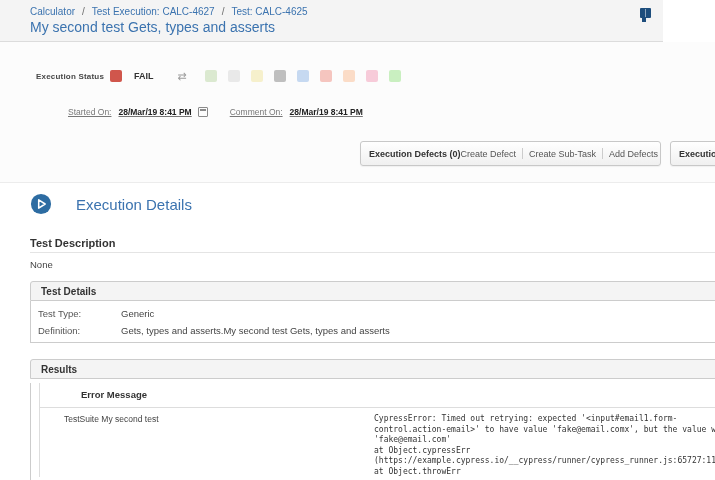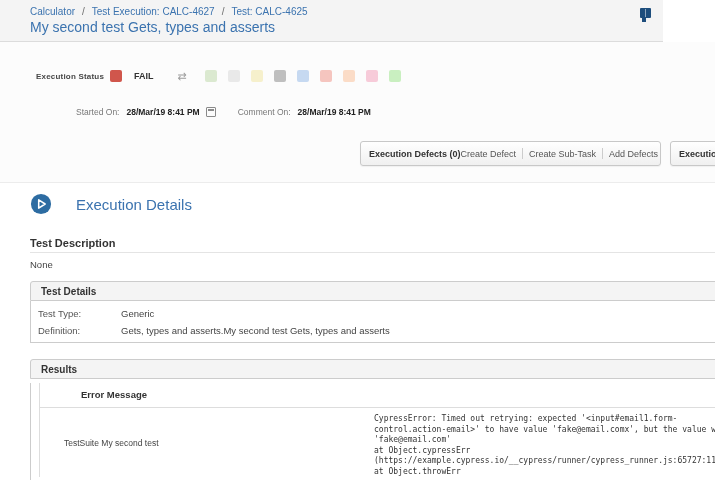--- a/index.html
+++ b/index.html
@@ -22,21 +22,21 @@
   .band{position:absolute;top:42px;left:0;width:715px;height:140px;background:#fcfcfc;}
 
   .status-row{position:absolute;left:36px;top:70px;display:flex;align-items:center;}
   .status-label{font-size:8px;font-weight:bold;color:#474747;letter-spacing:.2px;}
   .fail-swatch{width:12px;height:12px;border-radius:2px;margin-left:6px;cursor:pointer;}
   .fail-text{font-size:9px;font-weight:bold;color:#333;margin-left:5px;padding-left:7px;}
   .swap-icon{font-size:11px;color:#9c9c9c;margin-left:24px;line-height:12px;cursor:pointer;}
   .swatches{display:flex;margin-left:7px;}
   .swatch{width:12px;height:12px;border-radius:2px;margin-left:11px;cursor:pointer;}
 
-  .times-row{position:absolute;left:76px;top:107px;display:flex;align-items:center;font-size:8.5px;color:#777;}
+  .times-row{position:absolute;left:68px;top:107px;display:flex;align-items:center;font-size:8.5px;color:#777;text-decoration:underline;}
   .time-value{font-weight:bold;color:#222;margin-left:7px;}
   .cal{display:inline-block;width:10px;height:10px;border:1px solid #8a8a8a;border-radius:1px;
        position:relative;box-sizing:border-box;margin-left:6px;cursor:pointer;}
   .cal::before{content:"";position:absolute;top:1px;left:1px;right:1px;height:2px;background:#8a8a8a;}
   .finished-label{margin-left:22px;}
 
   
   .tpanel{position:absolute;top:141px;height:25px;box-sizing:border-box;
           background:linear-gradient(#ffffff,#f0f0f0);border:1px solid #c8c8c8;border-radius:3px;
           display:flex;align-items:center;justify-content:space-between;padding:0 8px;
@@ -73,21 +73,21 @@
   .drow .dlabel{width:83px;padding-left:7px;color:#555;flex:none;}
   .drow .dvalue{color:#444;}
 
   .results-box{top:359px;}
   .results-box .bd{height:120px;}
   .rtable{margin-left:8px;margin-top:4px;border-left:1px solid #ddd;}
   .thead{display:flex;border-bottom:1px solid #ddd;padding:6px 0 7px 0;}
   .col-context{width:334px;box-sizing:border-box;padding-left:24px;font-size:9.5px;font-weight:bold;color:#333;flex:none;}
   .col-error{font-size:9.5px;font-weight:bold;color:#333;padding-left:41px;}
   .trow{display:flex;padding-top:6px;}
-  .cell-context{width:334px;box-sizing:border-box;padding-left:24px;font-size:8.5px;color:#444;flex:none;margin-top:24px;}
+  .cell-context{width:334px;box-sizing:border-box;padding-left:24px;font-size:8.5px;color:#444;flex:none;}
   .cell-error pre{margin:0;font-family:"DejaVu Sans Mono","Liberation Mono",monospace;font-size:8px;
                   line-height:10.5px;color:#333;white-space:pre;}
 </style>
 </head>
 <body>
 
 <div class="page">
 
   <div class="topbar">
     <div class="breadcrumb">

